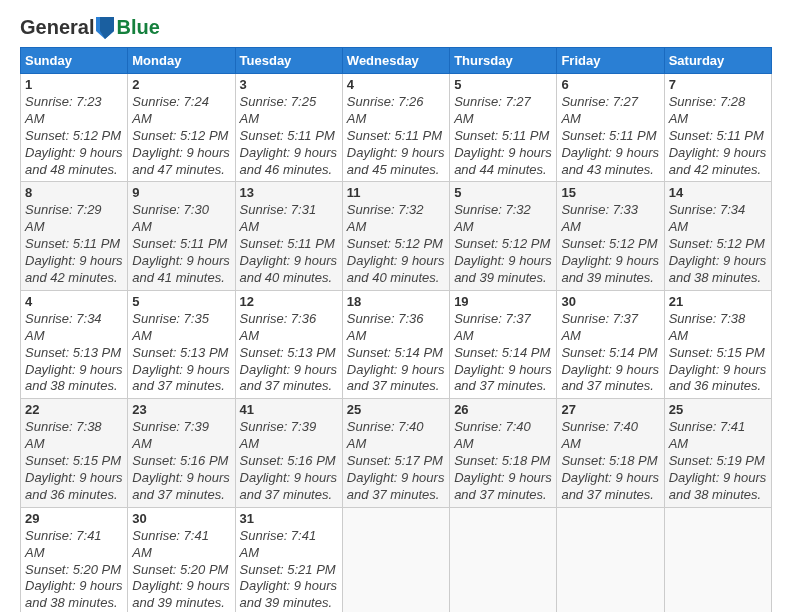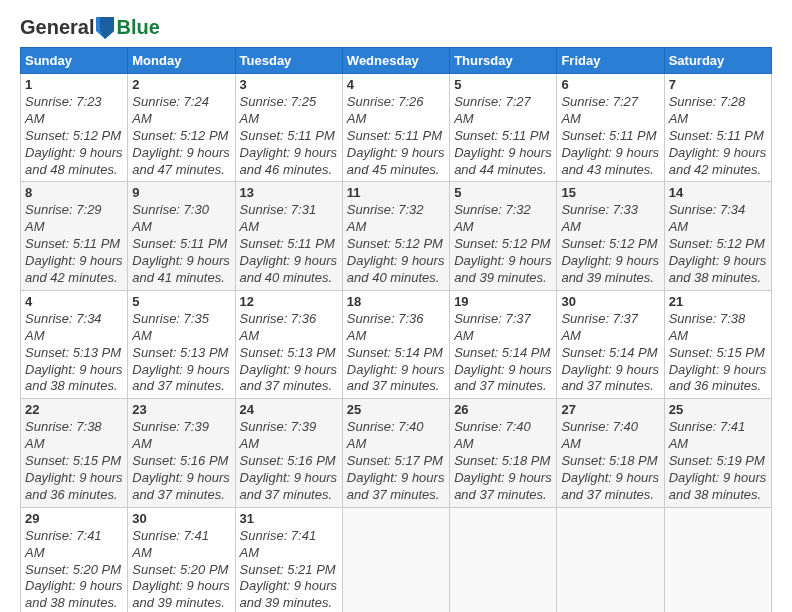--- a/index.html
+++ b/index.html
@@ -226,21 +226,21 @@
         <tr>
           <td>
           <span class="day-num">22</span>
           <span class="day-info">Sunrise: 7:38 AM<br>Sunset: 5:15 PM<br>Daylight: 9 hours and 36 minutes.</span>
         </td>
           <td>
           <span class="day-num">23</span>
           <span class="day-info">Sunrise: 7:39 AM<br>Sunset: 5:16 PM<br>Daylight: 9 hours and 37 minutes.</span>
         </td>
           <td>
-          <span class="day-num">24</span>
+          <span class="day-num">41</span>
           <span class="day-info">Sunrise: 7:39 AM<br>Sunset: 5:16 PM<br>Daylight: 9 hours and 37 minutes.</span>
         </td>
           <td>
           <span class="day-num">25</span>
           <span class="day-info">Sunrise: 7:40 AM<br>Sunset: 5:17 PM<br>Daylight: 9 hours and 37 minutes.</span>
         </td>
           <td>
           <span class="day-num">26</span>
           <span class="day-info">Sunrise: 7:40 AM<br>Sunset: 5:18 PM<br>Daylight: 9 hours and 37 minutes.</span>
         </td>

